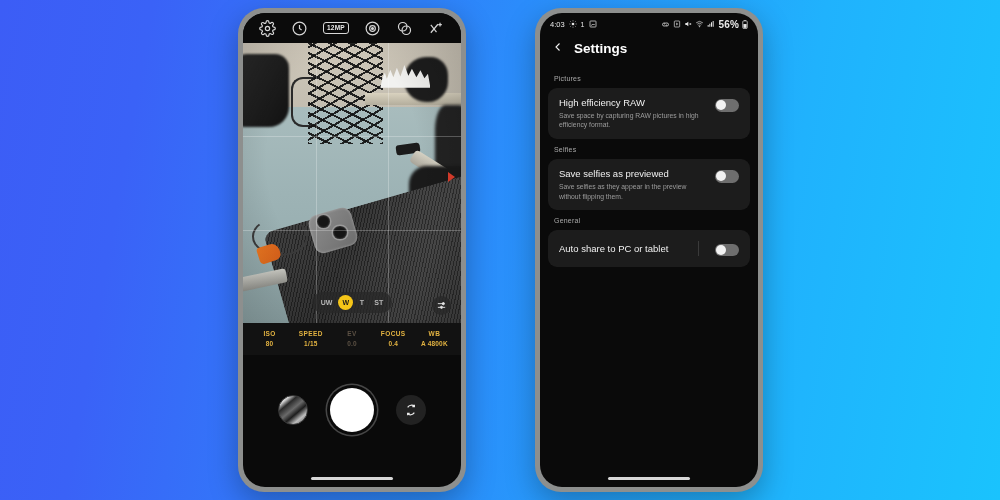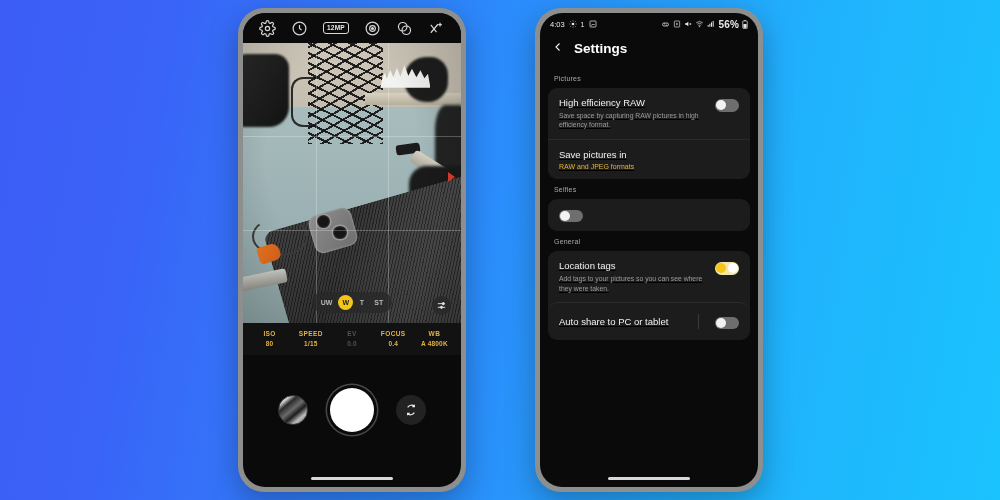--- a/index.html
+++ b/index.html
@@ -160,21 +160,21 @@
   .sbar .right{ display:flex; align-items:center; gap:3px; }
   .sbar svg{ display:block; }
   .sbar .pct{ font-size:10px; font-weight:600; letter-spacing:.2px;}
 
   .s-header{ display:flex; align-items:flex-start; gap:10px; padding:6px 12px 12px; }
   .s-back{ width:12px;height:12px; }
   .s-title{ color:#fff; font-size:13.5px; font-weight:600; }
 
   .s-scroll{ padding:0 8px 0; }
   .s-section{ color:#a9a9a9; font-size:7px; padding:7px 6px 6px; letter-spacing:.2px;}
-  .card{ background:#1c1c1c; border-radius:9px; overflow:hidden;text-decoration:underline; }
+  .card{ background:#1c1c1c; border-radius:9px; overflow:hidden; }
   .row{ display:flex; align-items:flex-start; padding:9px 11px; gap:8px; }
   .row + .row{ border-top:1px solid #2b2b2b; }
   .row .txt{ flex:1; min-width:0; }
   .row .t{ color:#f0f0f0; font-size:9.5px; font-weight:400; display:flex; align-items:center; gap:5px; }
   .row .d{ color:#9c9c9c; font-size:6.8px; line-height:1.45; margin-top:2.5px; }
   .row .val{ color:#e3b341; font-size:7px; margin-top:2.5px; }
   .badge{ background:#e0552c; color:#fff; font-size:5.6px; font-weight:700;
     padding:2px 4.5px; border-radius:7px; letter-spacing:.2px; }
 
   .toggle{ width:24px;height:12.5px;border-radius:7px; position:relative; flex:none; margin-top:2px; }
@@ -383,48 +383,37 @@
       <div class="card">
         <div class="row">
           <div class="txt">
             <div class="t">High efficiency RAW</div>
             <div class="d">Save space by capturing RAW pictures in high efficiency format.</div>
           </div>
           <div class="toggle off">
               <span class="knob"></span>
             </div>
         </div>
-        <div class="row">
-          <div class="txt">
-            <div class="t">Save pictures in</div>
-            <div class="val">RAW and JPEG formats</div>
-          </div>
-        </div>
       </div>
 
       <div class="s-section">Selfies</div>
       <div class="card">
         <div class="row">
+          <div class="txt">
+            <div class="t">Save selfies as previewed</div>
+            <div class="d">Save selfies as they appear in the preview without flipping them.</div>
+          </div>
           <div class="toggle off">
               <span class="knob"></span>
             </div>
         </div>
       </div>
 
       <div class="s-section">General</div>
       <div class="card">
-        <div class="row">
-          <div class="txt">
-            <div class="t">Location tags</div>
-            <div class="d">Add tags to your pictures so you can see where they were taken.</div>
-          </div>
-          <div class="toggle on">
-              <span class="knob"></span>
-            </div>
-        </div>
         <div class="row simple">
           <div class="txt">
             <div class="t">Auto share to PC or tablet</div>
           </div>
           <div class="divider-v"></div>
           <div class="toggle off">
               <span class="knob"></span>
             </div>
         </div>
       </div>

